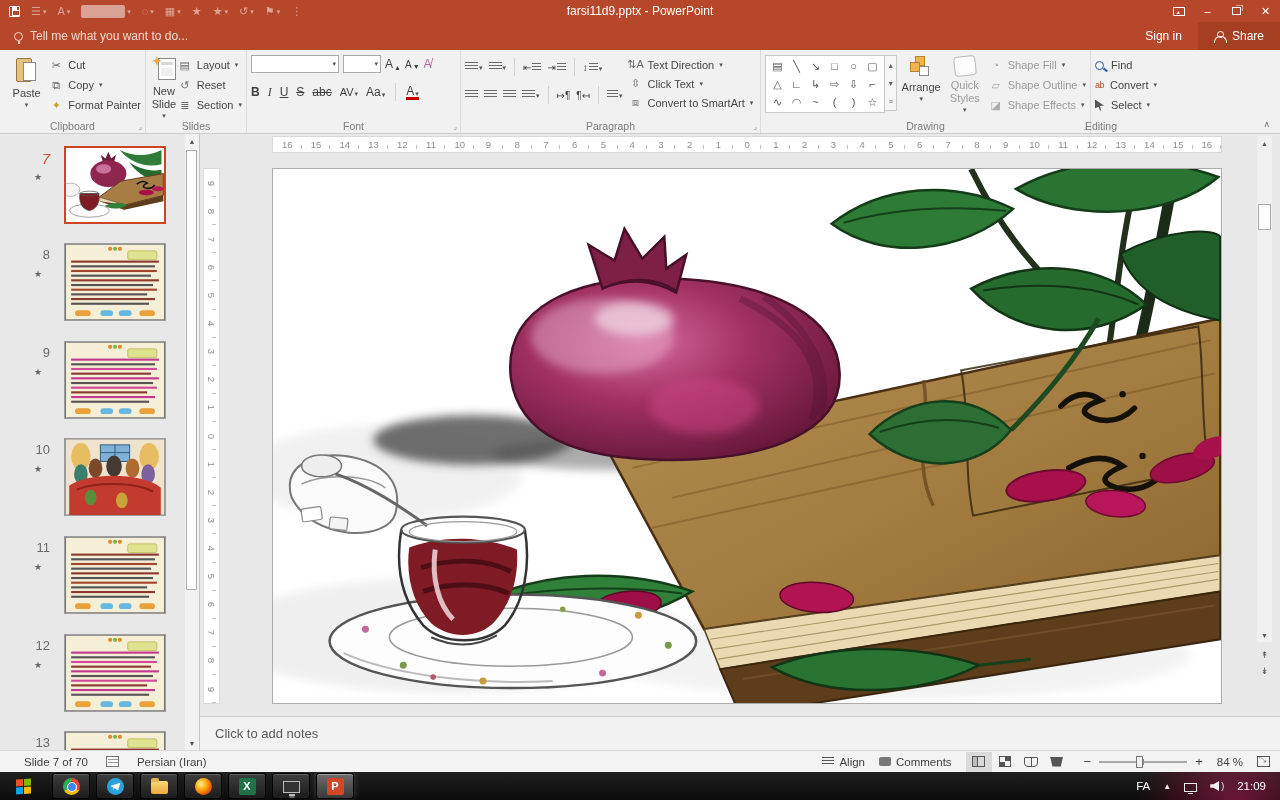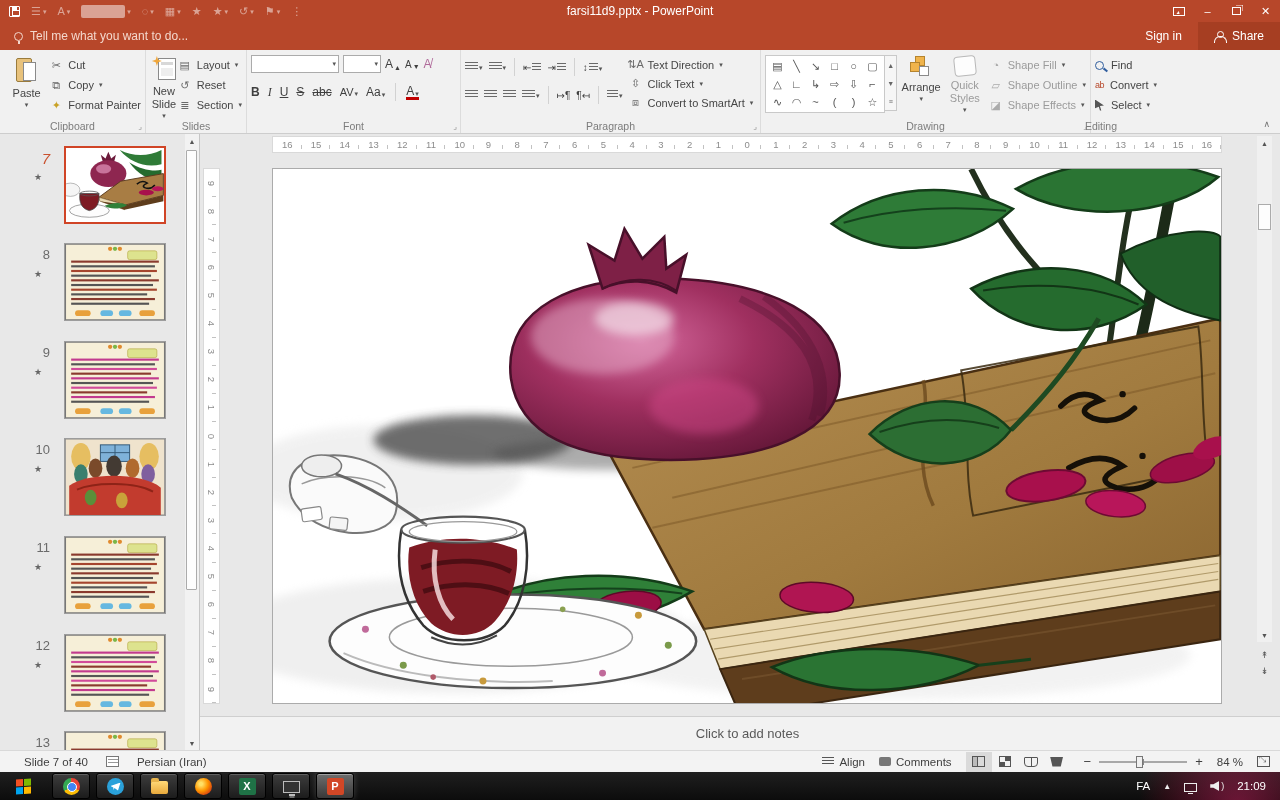--- a/index.html
+++ b/index.html
@@ -113,21 +113,21 @@
 .vr-cell:after{content:"";position:absolute;bottom:0;right:3px;height:1px;width:4px;background:#c2c2c2;}
 .slide{position:absolute;left:72px;top:34px;width:950px;height:536px;background:#fff;border:1px solid #ababab;}
 .slide svg{display:block;width:100%;height:100%;}
 .mscroll{position:absolute;right:8px;top:2px;width:15px;height:586px;}
 .mscroll span{position:absolute;left:0;width:15px;height:14px;display:flex;align-items:center;justify-content:center;font-size:7px;color:#555;background:#f0f0f0;}
 .mscroll .track{position:absolute;left:0;top:14px;width:15px;height:478px;background:#f0f0f0;}
 .mscroll .mthumb{position:absolute;left:1px;top:68px;width:13px;height:26px;background:#fdfdfd;border:1px solid #ababab;}
 .mscroll .mdn{top:492px;}
 .mscroll .mprev{top:512px;font-size:9px;background:#e8e8e8;}
 .mscroll .mnext{top:528px;font-size:9px;background:#e8e8e8;}
-.notesbar{position:absolute;left:0;bottom:0;width:1080px;height:34px;background:#f2f2f2;border-top:1px solid #cfcfcf;display:flex;align-items:center;padding-left:15px;font-size:13px;color:#595959;justify-content:center;}
+.notesbar{position:absolute;left:0;bottom:0;width:1080px;height:34px;background:#f2f2f2;border-top:1px solid #cfcfcf;display:flex;align-items:center;padding-left:15px;font-size:13px;color:#595959;}
 
 
 .statusbar{position:absolute;top:750px;left:0;width:1280px;height:22px;background:#f3f3f3;border-top:1px solid #d9d9d9;display:flex;align-items:center;font-size:11.5px;color:#3f3f3f;}
 .sb-left{display:flex;align-items:center;gap:18px;padding-left:24px;}
 .i-spell{display:inline-block;width:13px;height:11px;border:1px solid #777;background:#fff;position:relative;}
 .i-spell:after{content:"";position:absolute;left:1px;top:2px;width:10px;height:1px;background:#999;box-shadow:0 3px 0 #999;}
 .sb-right{margin-left:auto;display:flex;align-items:center;gap:14px;padding-right:10px;}
 .sb-item{display:flex;align-items:center;gap:5px;}
 .i-notes{display:inline-block;width:12px;height:9px;background:repeating-linear-gradient(to bottom,#555 0 1px,transparent 1px 3px);}
 .i-comm{display:inline-block;width:12px;height:9px;background:#777;border-radius:2px;position:relative;}
@@ -851,21 +851,21 @@
       </div>
 
       <div class="notesbar">
         <span>Click to add notes</span>
       </div>
     </div>
   </div>
 
   <div class="statusbar">
     <div class="sb-left">
-      <span>Slide 7 of 40</span>
+      <span>Slide 7 of 70</span>
       <span class="i-spell"></span>
       <span>Persian (Iran)</span>
     </div>
     <div class="sb-right">
       <span class="sb-item">
           <span class="i-notes"></span>
           <span>Align</span>
         </span>
       <span class="sb-item">
           <span class="i-comm"></span>

